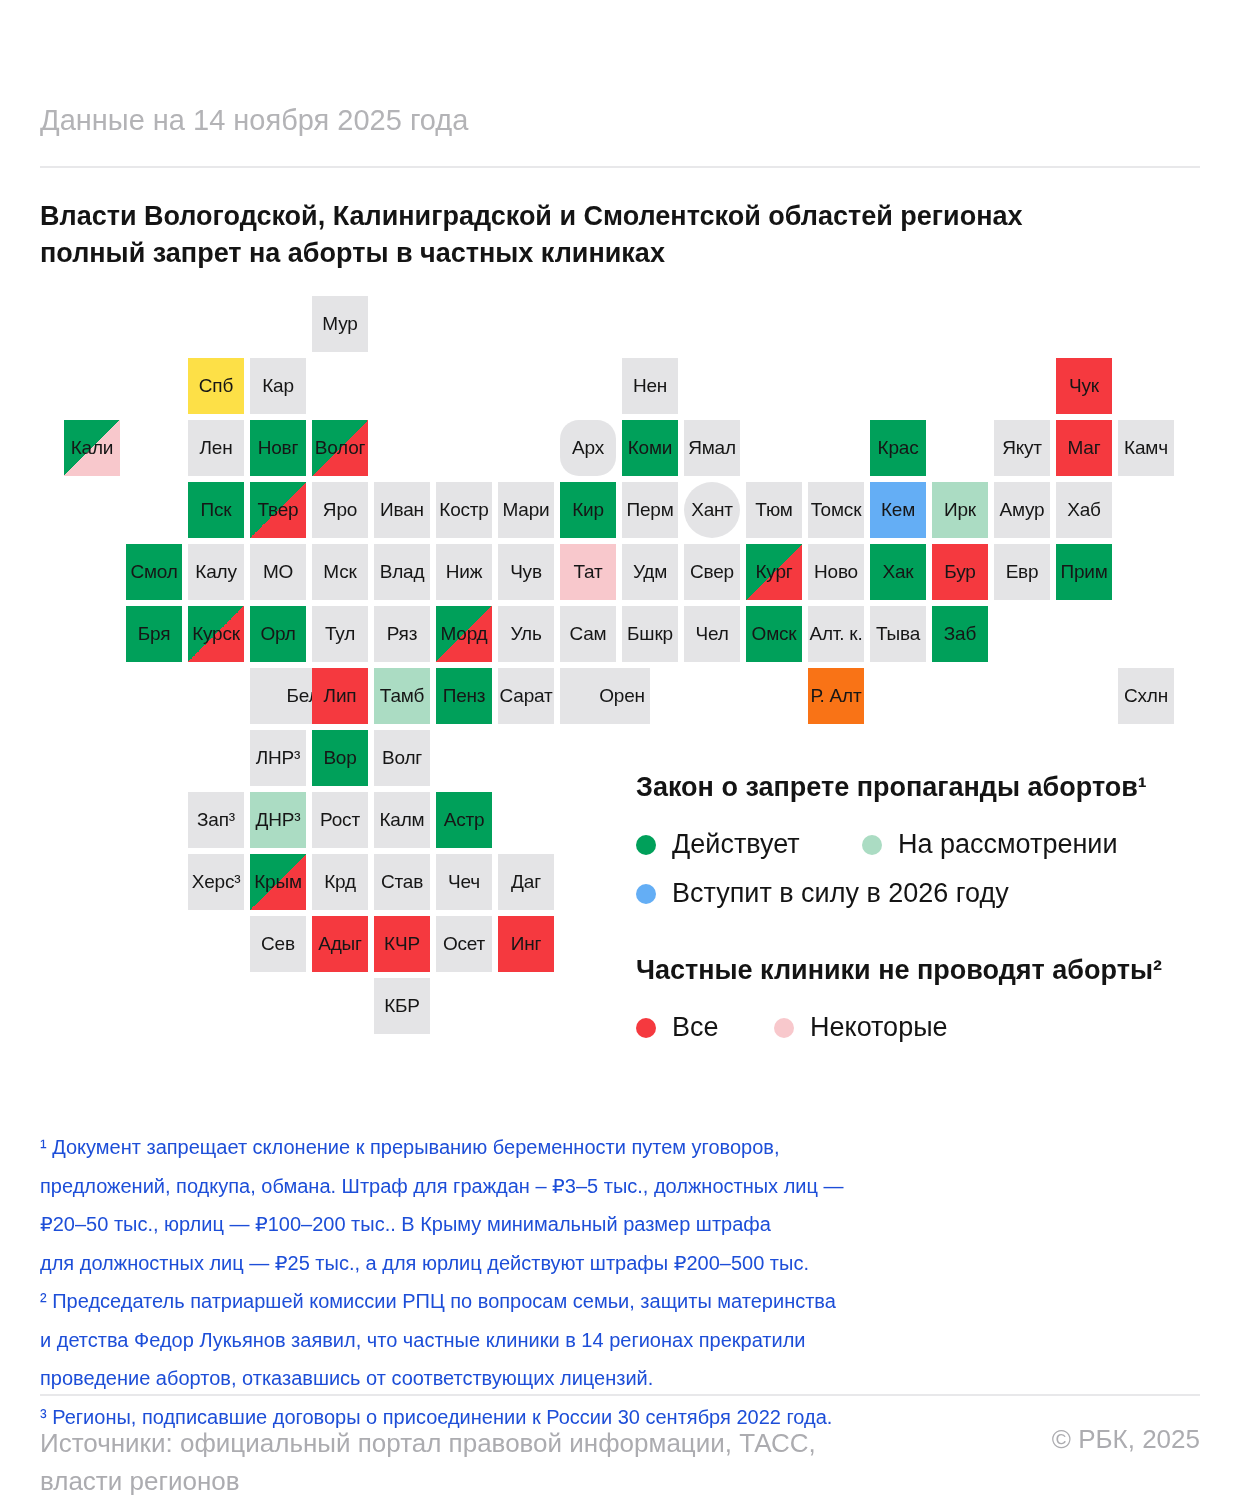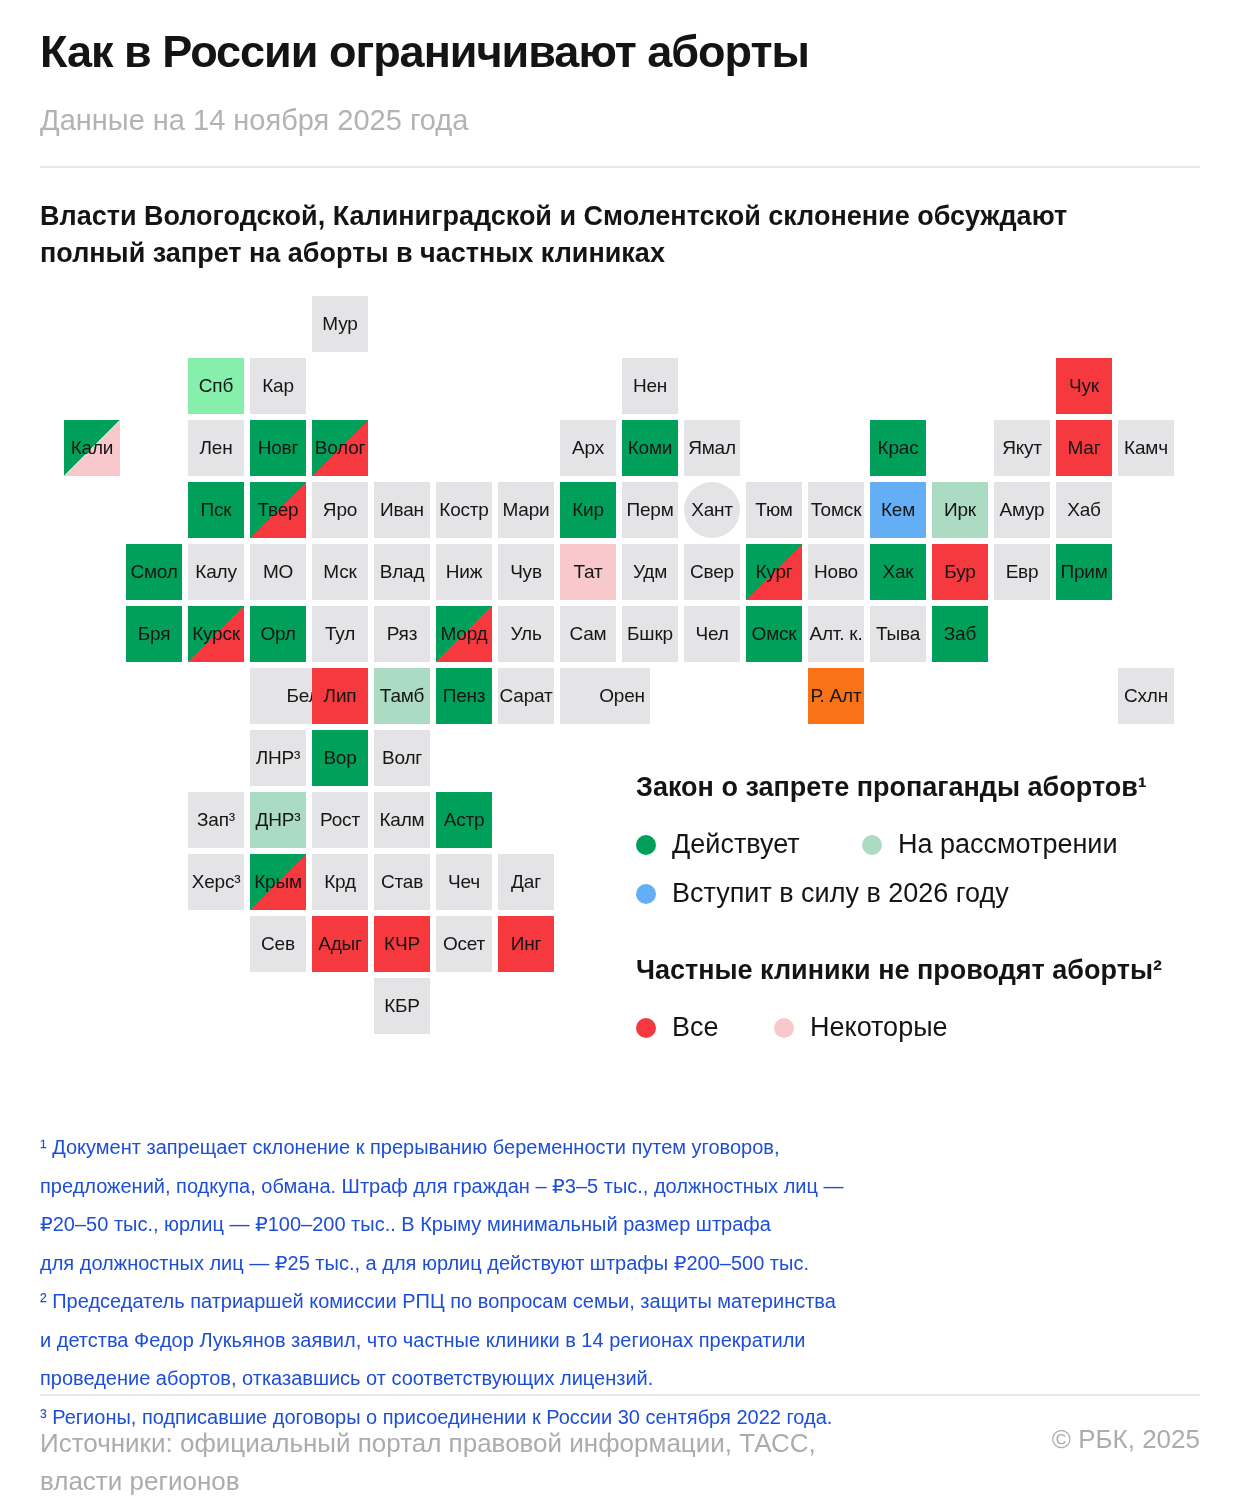--- a/index.html
+++ b/index.html
@@ -25,34 +25,33 @@
   .li-w2{width:138px;}
   .footnotes{position:absolute;left:40px;top:1128px;font-size:20px;line-height:38.5px;color:#1d4ed8;}
   .sources{position:absolute;left:40px;top:1424px;font-size:26px;line-height:38px;color:#acacb0;}
   .copyright{position:absolute;right:40px;top:1424px;font-size:26px;color:#acacb0;}
 </style>
 </head>
 <body>
 
 <div class="page">
 
-  <div class="title">Как в России ограничивают аборты</div>
   <div class="subtitle">Данные на 14 ноября 2025 года</div>
   <div class="divider top"></div>
 
   <div class="intro">
-    <div>Власти Вологодской, Калиниградской и Смолентской склонение обсуждают</div>
+    <div>Власти Вологодской, Калиниградской и Смолентской областей регионах</div>
     <div>полный запрет на аборты в частных клиниках</div>
   </div>
 
   <div id="map-tiles">
       <div class="tile" style="left: 312px; top: 296px; background: rgb(228, 228, 230);">
         <span>Мур</span>
       </div>
-      <div class="tile" style="left: 188px; top: 358px; background: #86efac;">
+      <div class="tile" style="left: 188px; top: 358px; background: #fde047;">
         <span>Спб</span>
       </div>
       <div class="tile" style="left: 250px; top: 358px; background: rgb(228, 228, 230);">
         <span>Кар</span>
       </div>
       <div class="tile" style="left: 622px; top: 358px; background: rgb(228, 228, 230);">
         <span>Нен</span>
       </div>
       <div class="tile" style="left: 1056px; top: 358px; background: rgb(245, 57, 63);">
         <span>Чук</span>
@@ -62,21 +61,21 @@
       </div>
       <div class="tile" style="left: 188px; top: 420px; background: rgb(228, 228, 230);">
         <span>Лен</span>
       </div>
       <div class="tile" style="left: 250px; top: 420px; background: rgb(0, 160, 90);">
         <span>Новг</span>
       </div>
       <div class="tile" style="left: 312px; top: 420px; background: linear-gradient(to right bottom, rgb(0, 160, 90) 0px, rgb(0, 160, 90) 50%, rgb(245, 57, 63) 50%, rgb(245, 57, 63) 100%);">
         <span>Волог</span>
       </div>
-      <div class="tile" style="left: 560px; top: 420px; background: rgb(228, 228, 230);">
+      <div class="tile" style="left: 560px; top: 420px; background: rgb(228, 228, 230); border-radius: 19px;">
         <span>Арх</span>
       </div>
       <div class="tile" style="left: 622px; top: 420px; background: rgb(0, 160, 90);">
         <span>Коми</span>
       </div>
       <div class="tile" style="left: 684px; top: 420px; background: rgb(228, 228, 230);">
         <span>Ямал</span>
       </div>
       <div class="tile" style="left: 870px; top: 420px; background: rgb(0, 160, 90);">
         <span>Крас</span>

